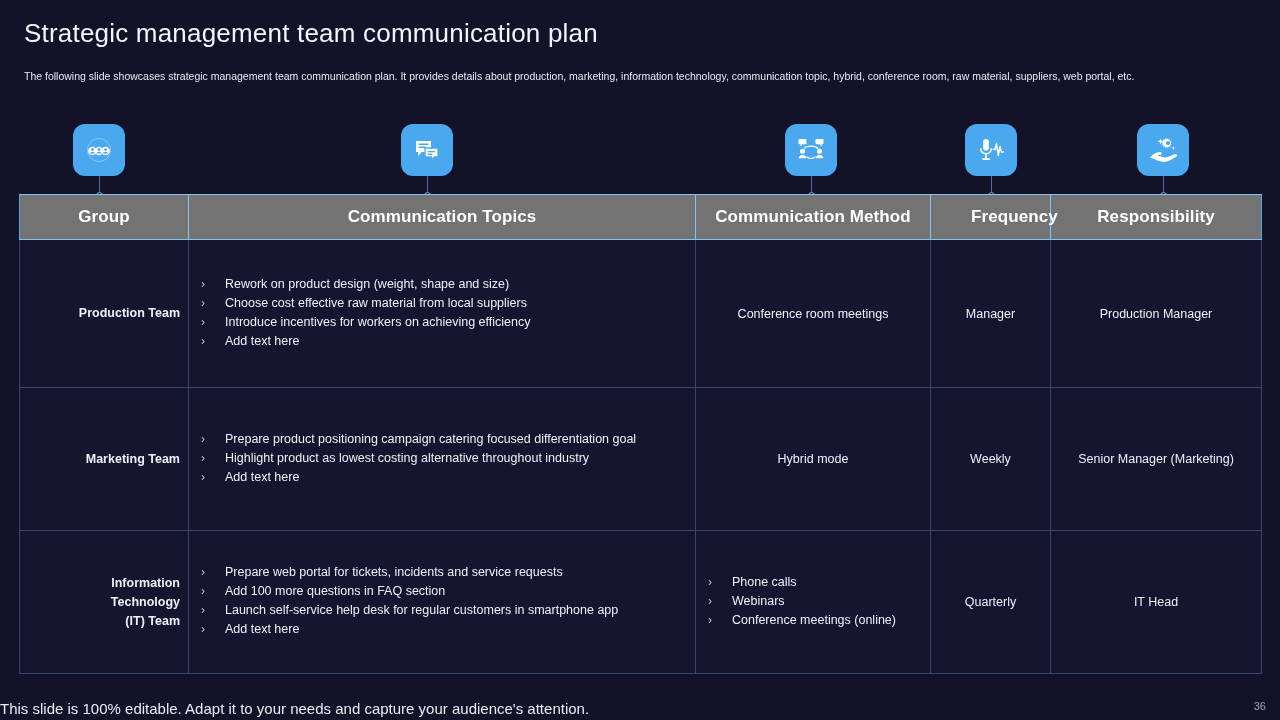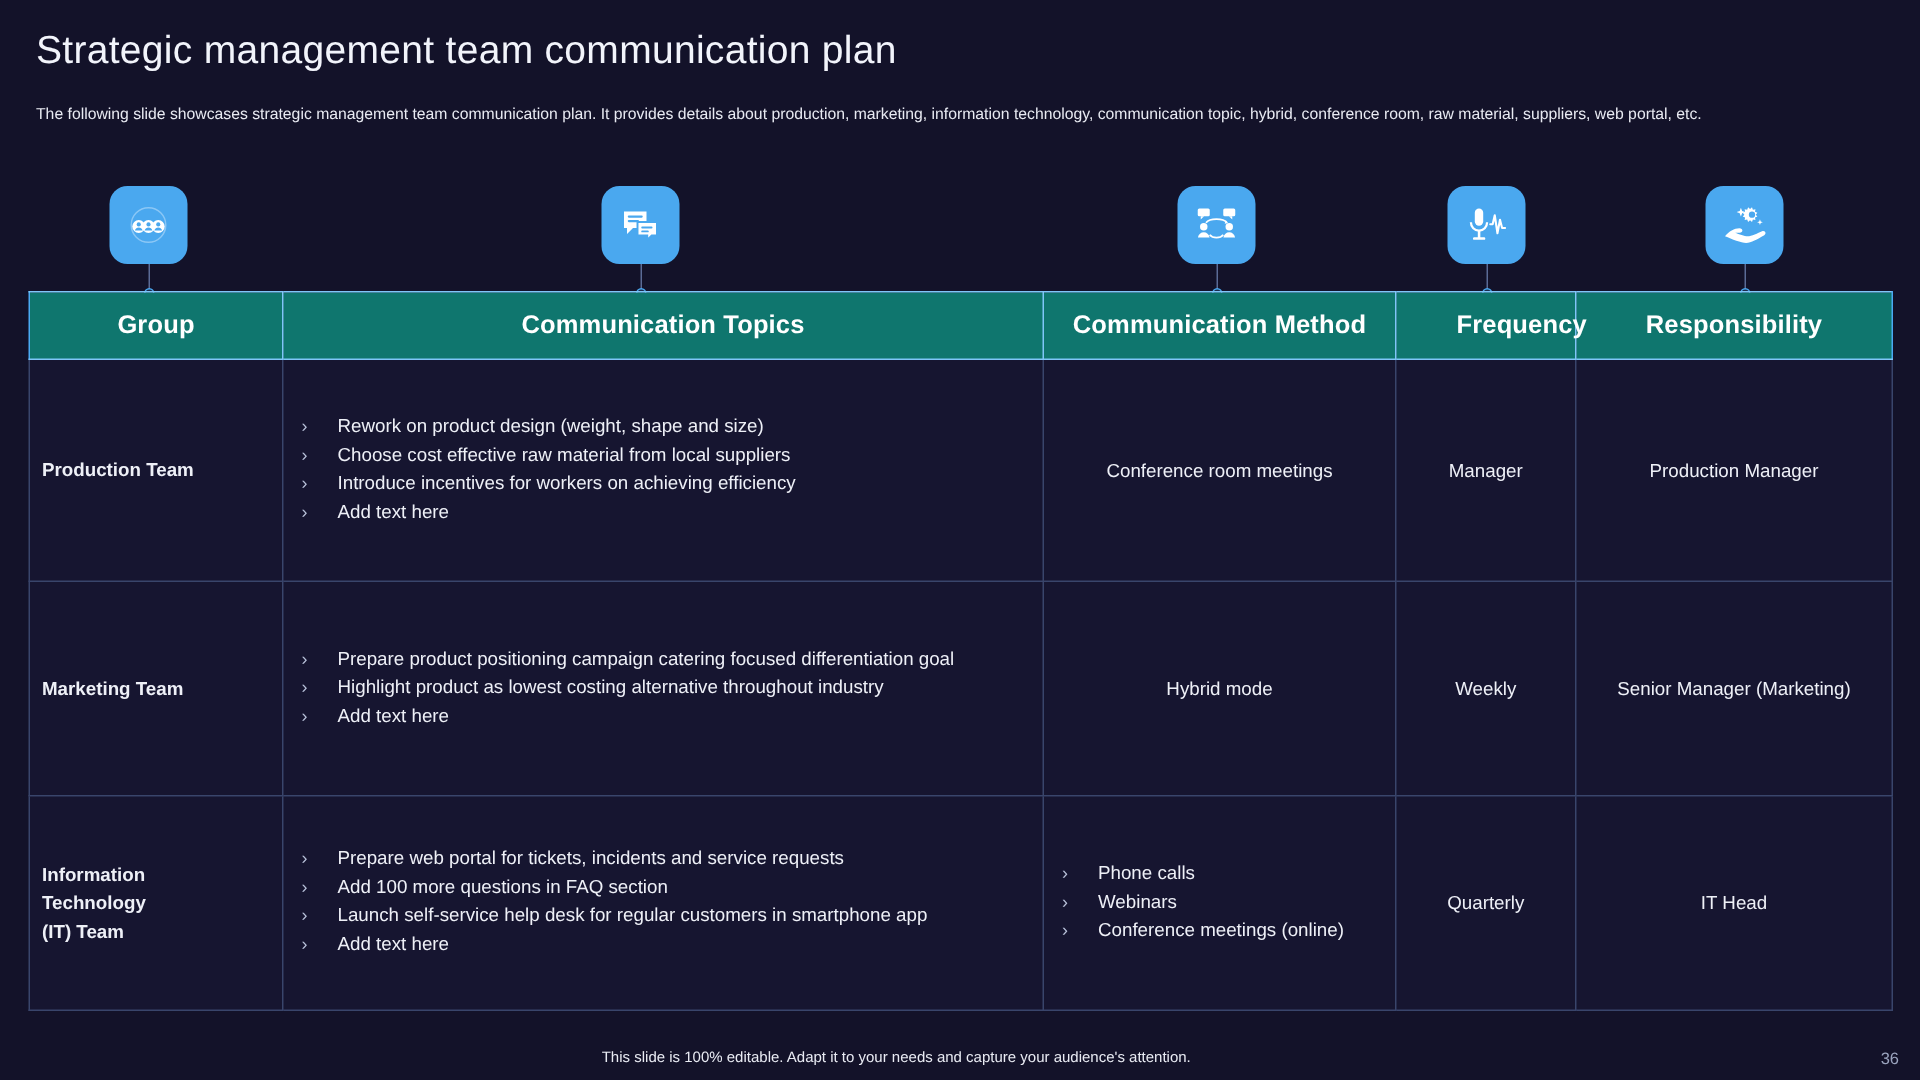--- a/index.html
+++ b/index.html
@@ -100,21 +100,21 @@
     table-layout: fixed;
   }
 
   .plan-table th,
   .plan-table td {
     border: 1px solid #3c4a73;
     vertical-align: middle;
   }
 
   .plan-table thead th {
-    background: #0f766e;
+    background: #737373;
     color: #ffffff;
     font-size: 17px;
     font-weight: 700;
     height: 45px;
     letter-spacing: 0.1px;
     border-color: #7fc6f8;
     text-align: center;
   }
   .plan-table thead th:first-child { border-left-color: #4aaaf2; }
   .plan-table thead th:last-child  { border-right-color: #4aaaf2; }
@@ -131,21 +131,21 @@
   .col-method { width: 235px; }
   .col-freq   { width: 120px; padding-left: 40px; }
   .col-resp   { width: 211px; margin-top: 29px; }
 
   .cell-center {
     text-align: center;
     padding: 6px 8px;
   }
 
   .group-name {
-    text-align: left;
+    text-align: right;
     font-weight: 700;
     font-size: 13.5px;
     line-height: 19px;
     padding: 20px 8px;
   }
 
   .bullet-list {
     list-style: none;
     padding: 6px 10px 6px 12px;
   }
@@ -169,22 +169,21 @@
   .row-production  td { height: 148px; }
   .row-marketing   td { height: 143px; }
   .row-it          td { height: 143px; }
 
   
   .footer-note {
     position: absolute;
     left: 0;
     top: 700px;
     width: 1195px;
-    text-align: center;
-    font-size: 10px;
+    font-size: 15px;
     color: #e9ebf3;
   }
   .page-number {
     position: absolute;
     right: 14px;
     top: 700px;
     font-size: 11px;
     color: #9aa3bd;
   }
 </style>

